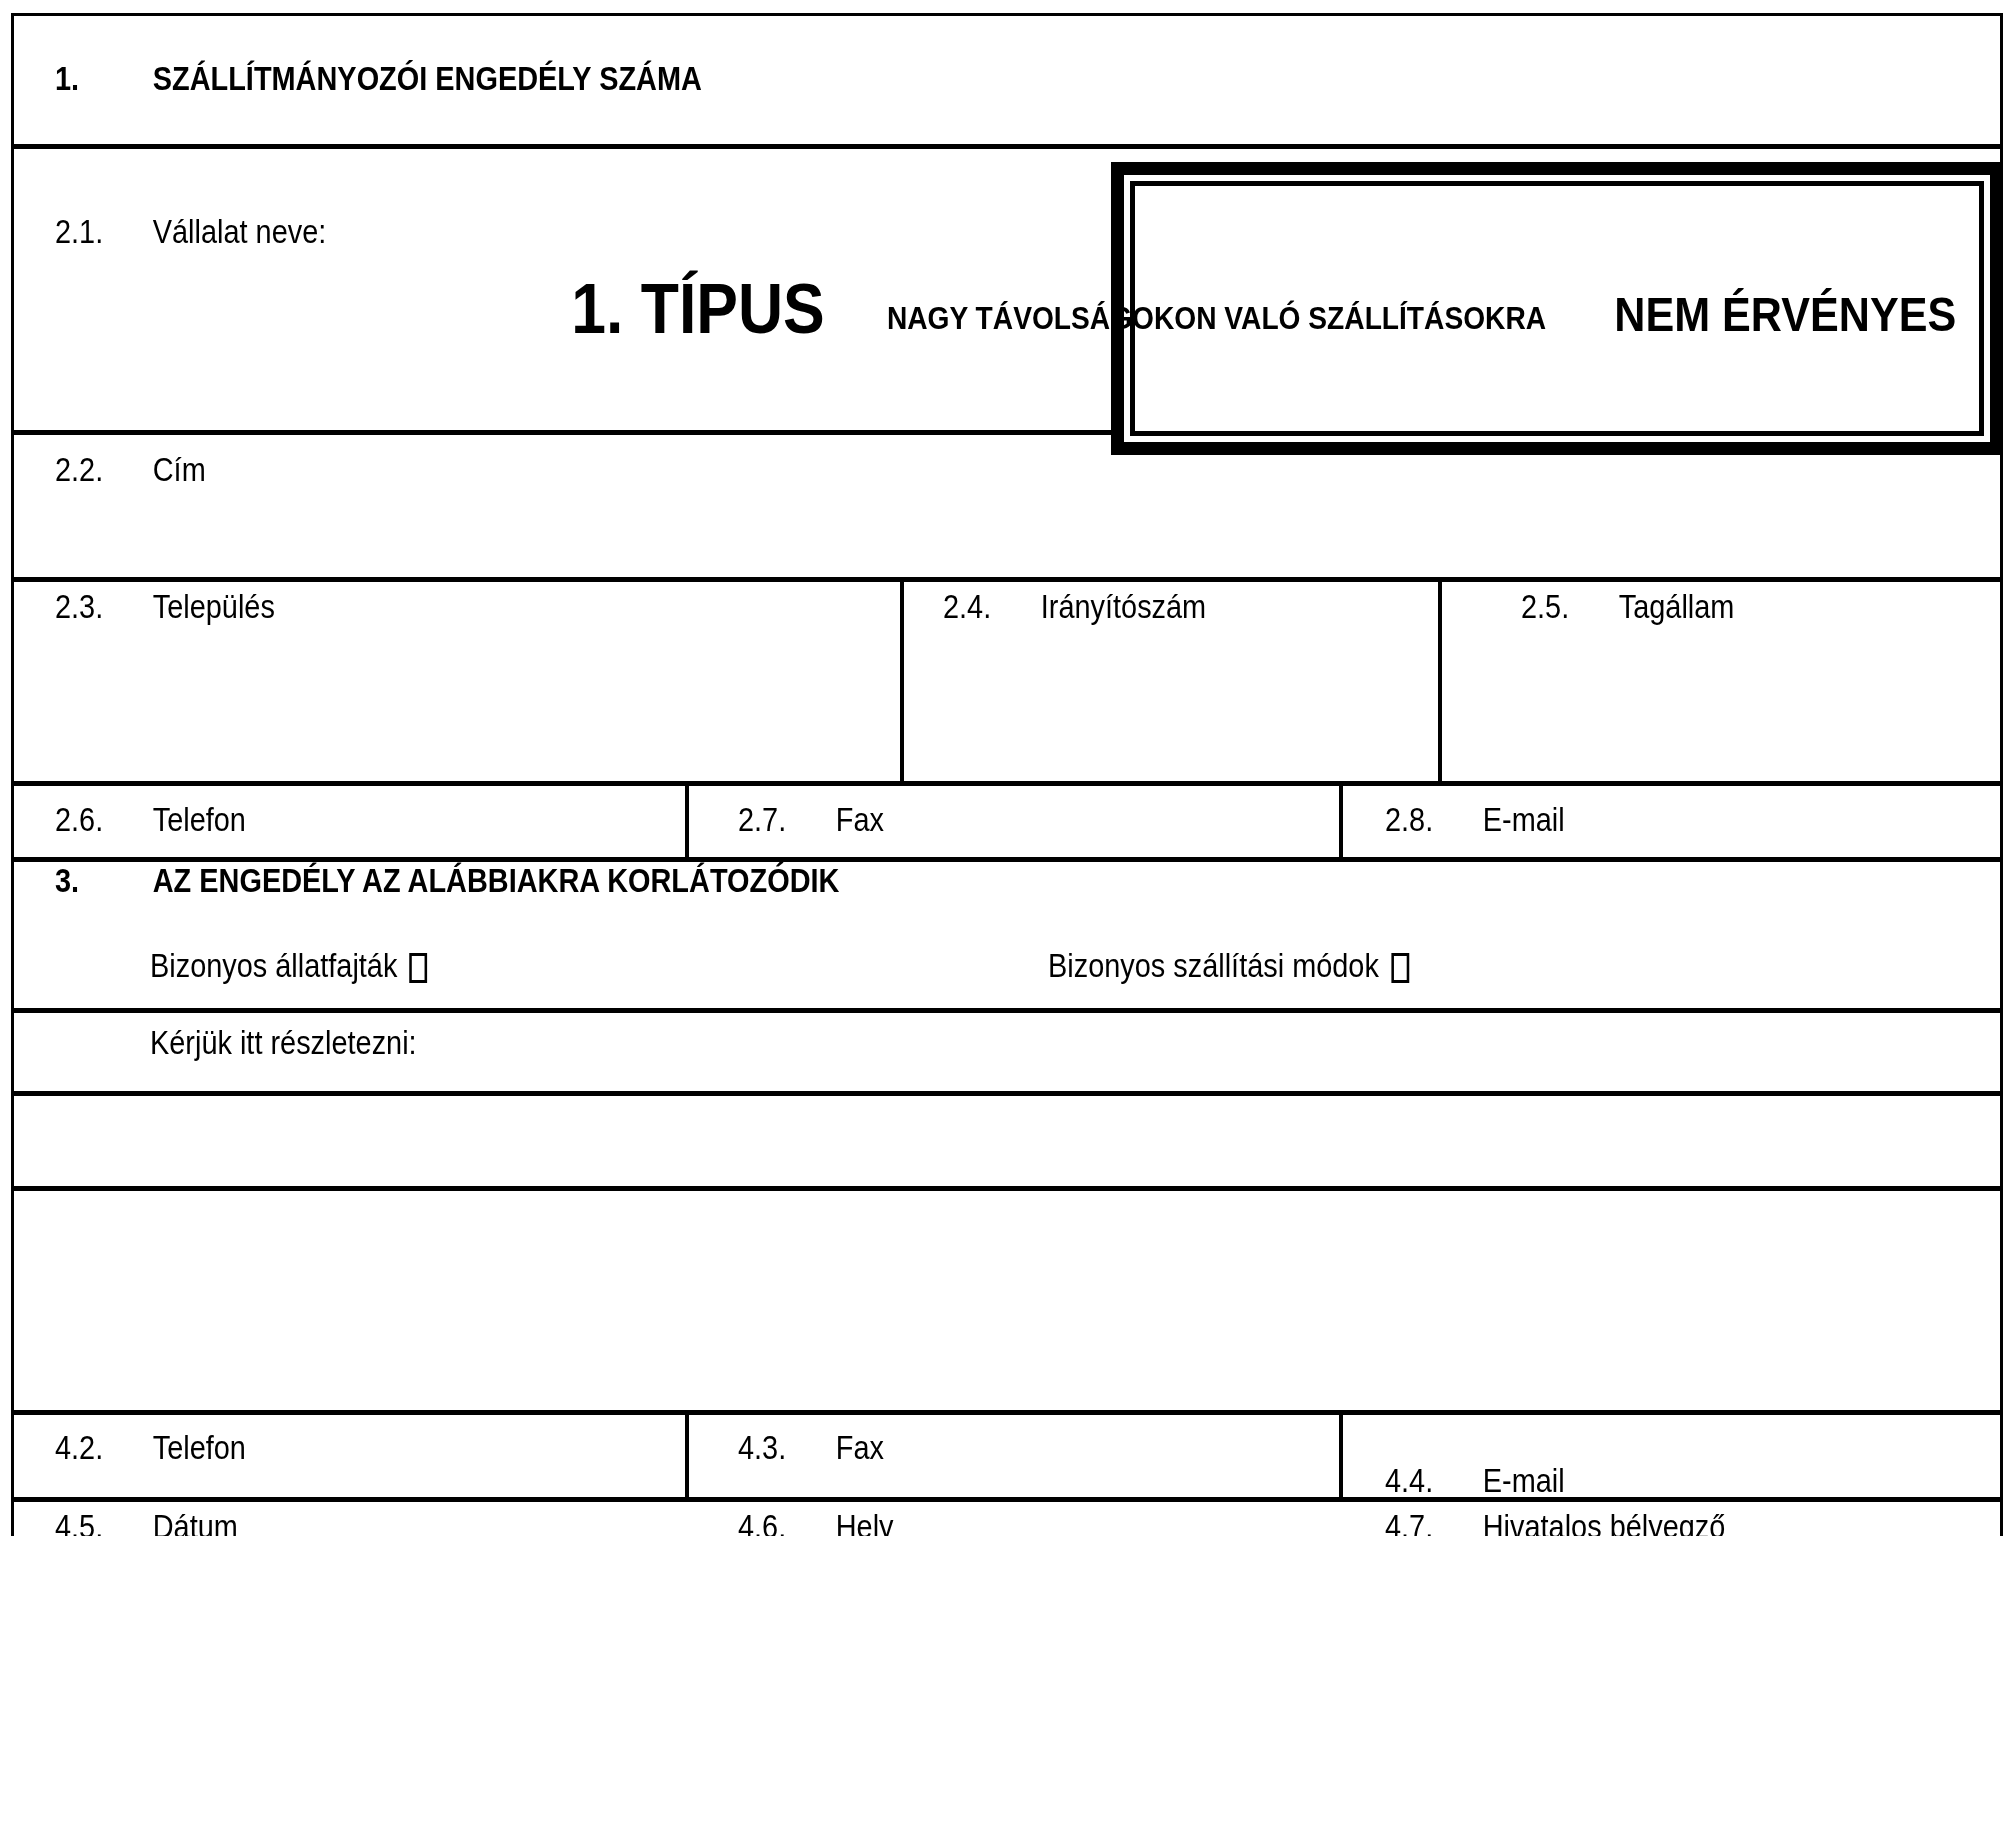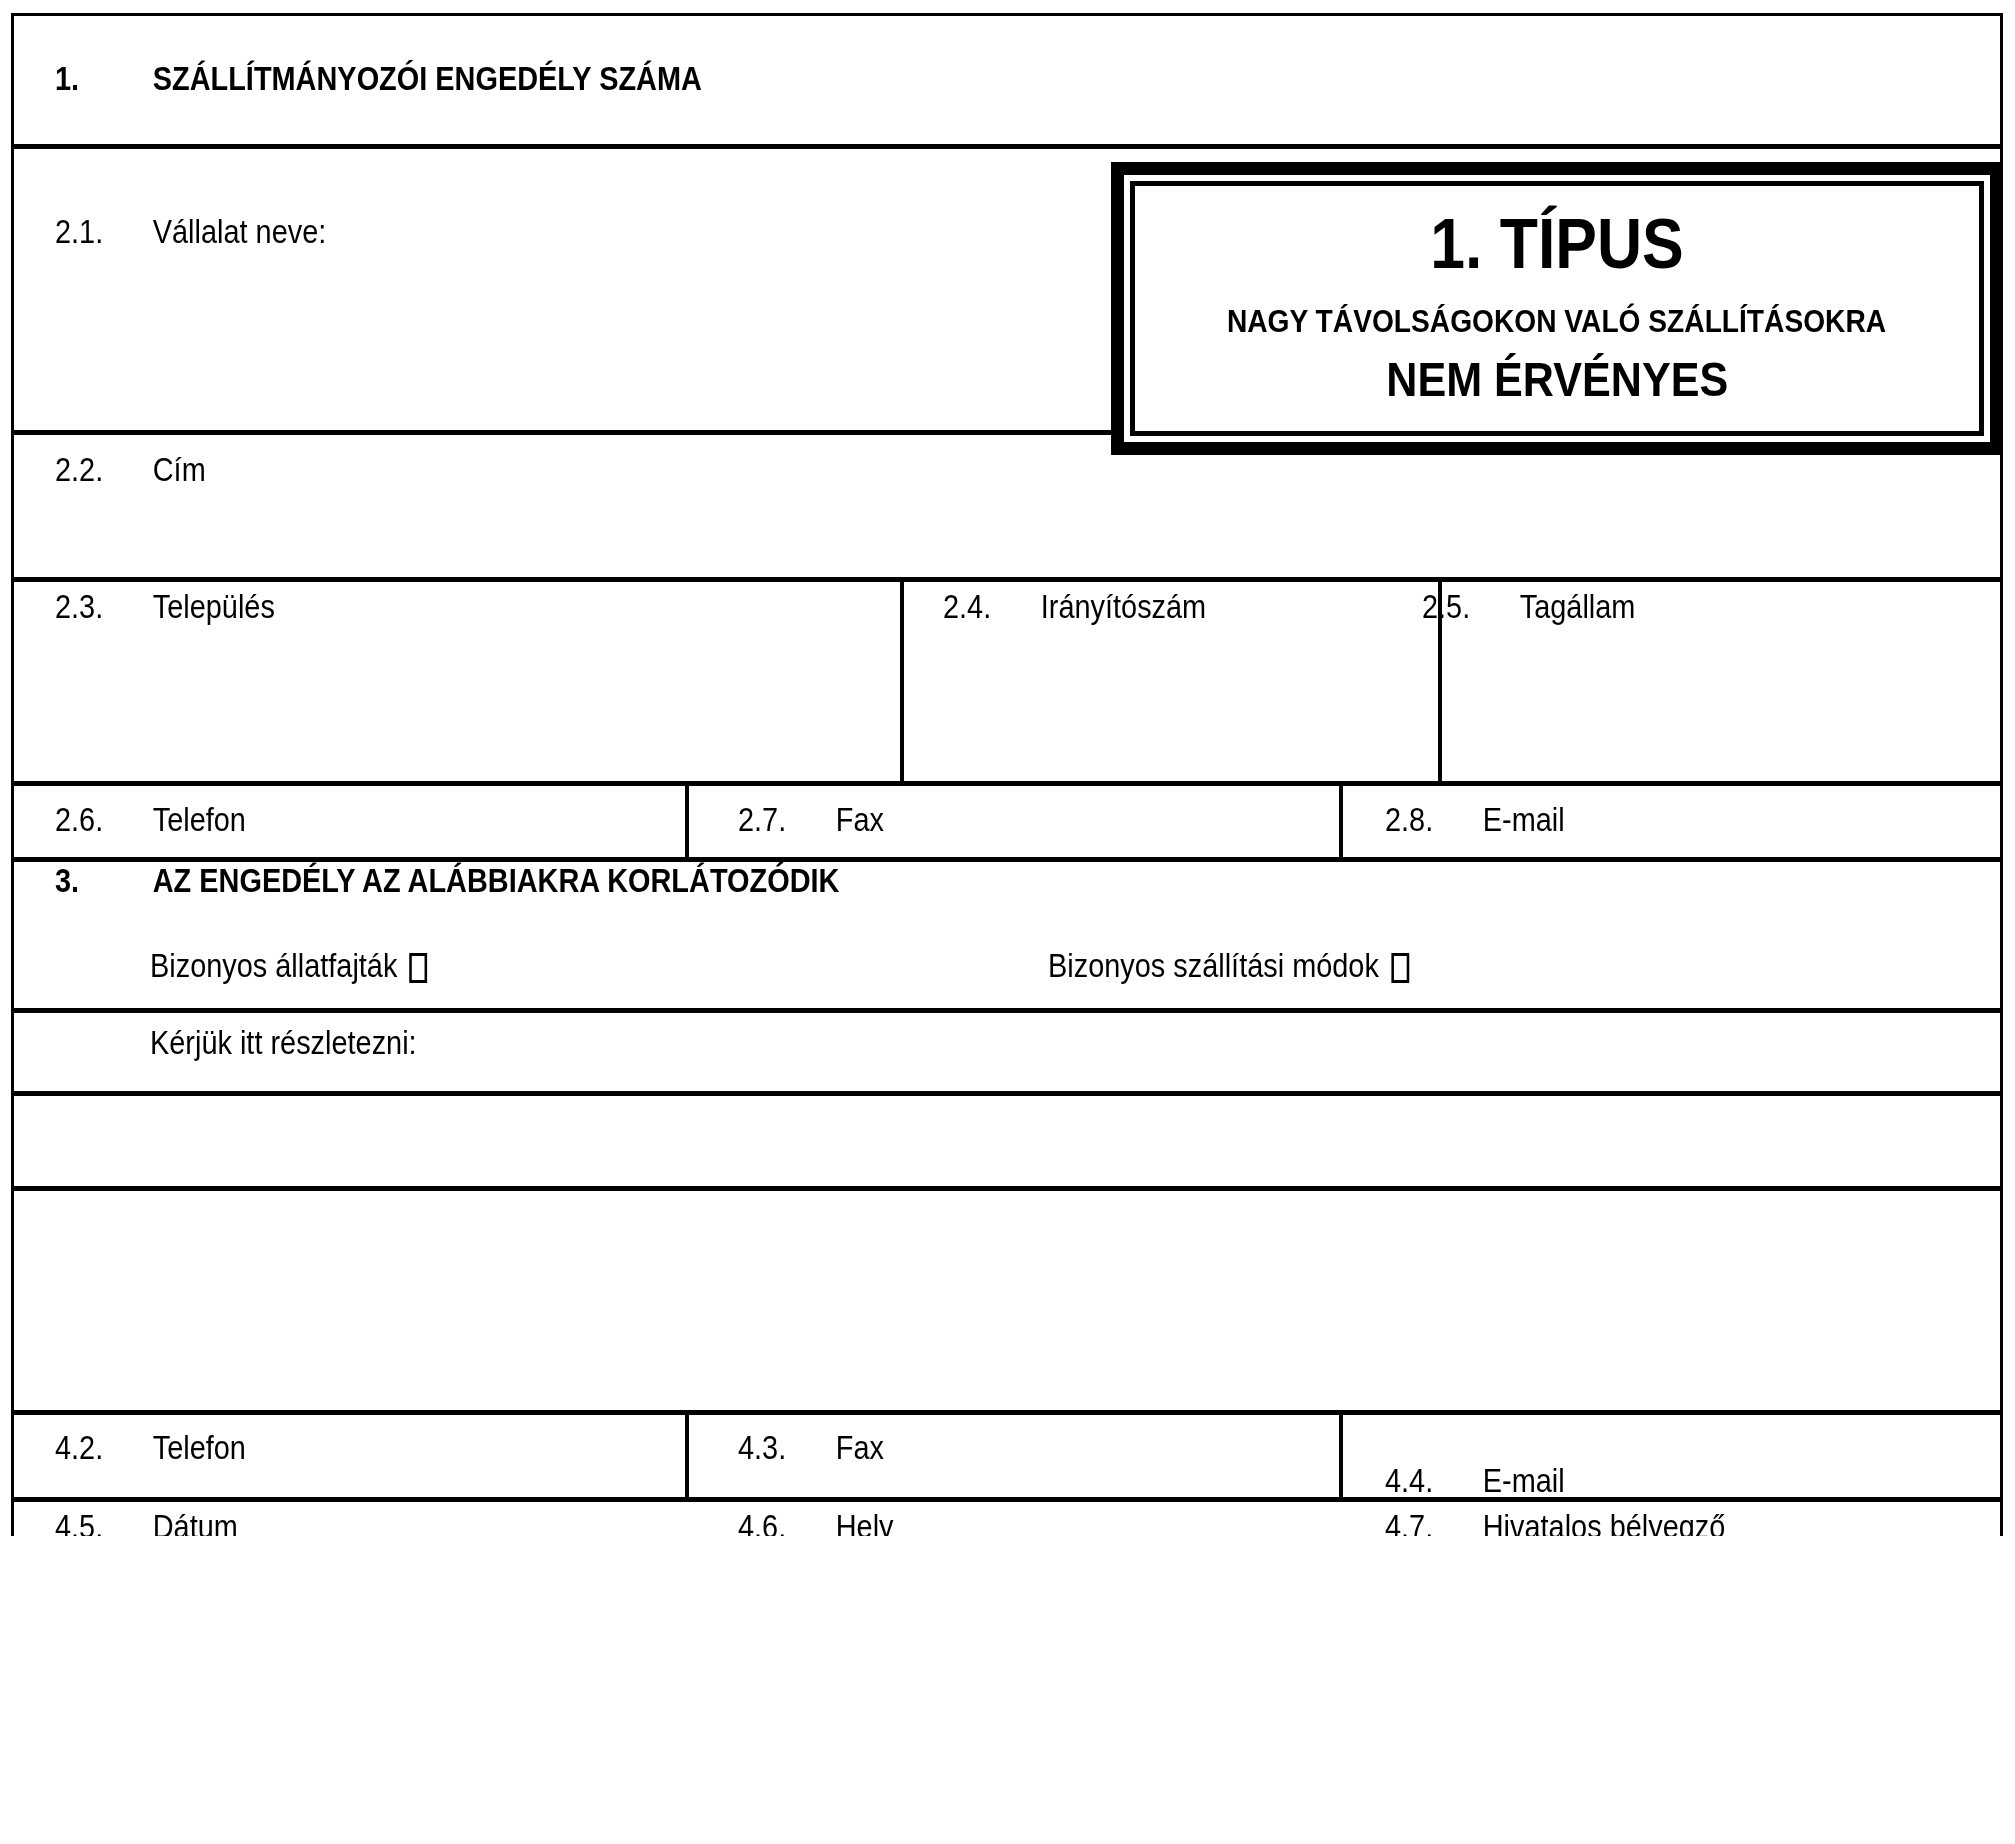--- a/index.html
+++ b/index.html
@@ -33,22 +33,22 @@
     border:3.4px solid #000;box-sizing:border-box;
     margin-left:14.4px;vertical-align:-5.8px;background:#fff;
   }
   .type-box{
     position:absolute;left:1111px;top:162px;width:892px;height:293px;
     background:#fff;border:13.4px solid #000;box-sizing:border-box;z-index:3;
   }
   .type-box-inner{
     position:absolute;left:5.8px;top:5.8px;right:5.8px;bottom:5.8px;
     border:5.8px solid #000;
-    display:flex;flex-direction:column;align-items:center;
-    padding-top:18px;box-sizing:border-box;
+    display:flex;flex-direction:row;align-items:center;
+    box-sizing:border-box;justify-content:flex-end;
   }
   .type-title{font-size:71px;line-height:79px;font-weight:bold;white-space:nowrap;transform:scaleX(0.88);}
   .type-sub{font-size:32px;line-height:37px;font-weight:bold;white-space:nowrap;margin-top:20px;transform:scaleX(0.88);}
   .type-status{font-size:49px;line-height:56px;font-weight:bold;white-space:nowrap;margin-top:11.5px;transform:scaleX(0.88);}
   .stamp-svg{position:absolute;left:1620px;top:1555px;z-index:2;}
 </style>
 </head>
 <body>
 
 <div class="page">
@@ -93,21 +93,21 @@
   <div class="t" style="left:55px;top:449px">
     <span class="in"><span class="num">2.2.</span><span>Cím</span></span>
   </div>
 
   <div class="t" style="left:55px;top:586px">
     <span class="in"><span class="num">2.3.</span><span>Település</span></span>
   </div>
   <div class="t" style="left:943px;top:586px">
     <span class="in"><span class="num">2.4.</span><span>Irányítószám</span></span>
   </div>
-  <div class="t" style="left:1422px;top:586px">
+  <div class="t" style="left:1521px;top:586px">
     <span class="in"><span class="num">2.5.</span><span>Tagállam</span></span>
   </div>
 
   <div class="t" style="left:55px;top:799px">
     <span class="in"><span class="num">2.6.</span><span>Telefon</span></span>
   </div>
   <div class="t" style="left:738px;top:799px">
     <span class="in"><span class="num">2.7.</span><span>Fax</span></span>
   </div>
   <div class="t" style="left:1385px;top:799px">

